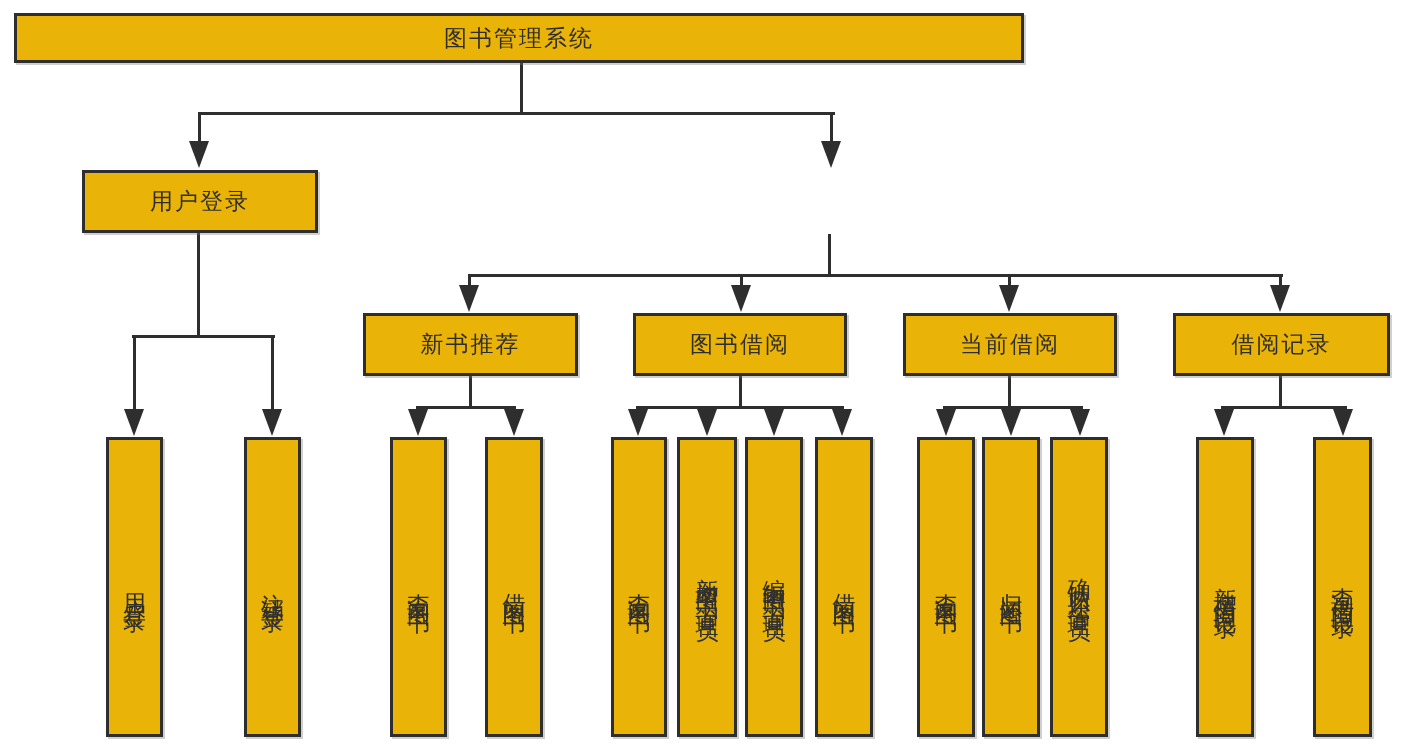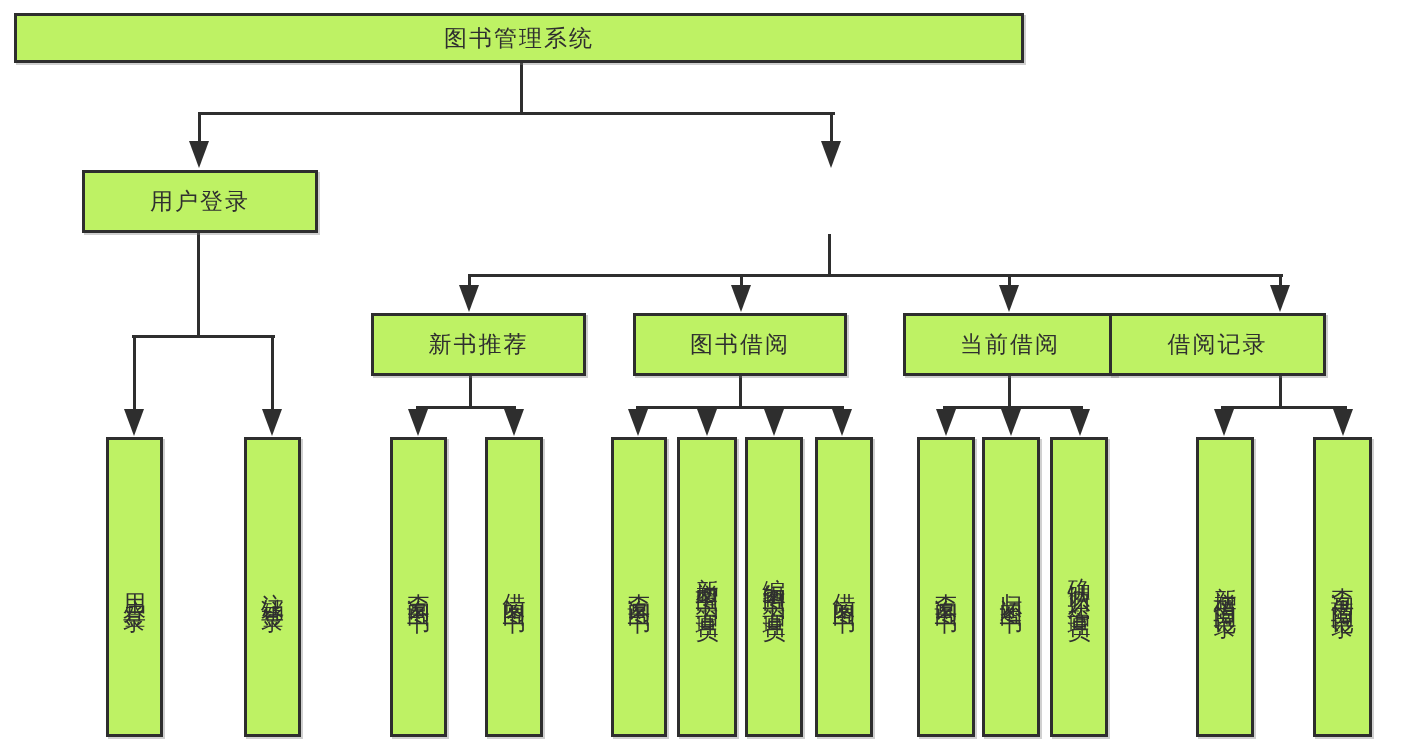--- a/index.html
+++ b/index.html
@@ -7,21 +7,21 @@
     position:relative;
     width:1405px;height:747px;
     background:var(--bg,#fff);
     font-family:"Liberation Sans",sans-serif;
     overflow:hidden;
   }
   .box{
     position:absolute;
     box-sizing:border-box;
     border:3px solid var(--line,#2e2e2e);
-    background:#bef264;
+    background:#eab308;
     box-shadow:2px 2px 0 rgba(120,120,120,.35);
     display:flex;align-items:center;justify-content:center;
     color:var(--text,#2f2f2f);
     font-size:23px;
     letter-spacing:2px;
     z-index:2;
     text-align:center;
   }
   .leaf{
     writing-mode:vertical-rl;
@@ -53,30 +53,30 @@
 <div class="stage">
 
   <div class="box" style="left:14px;top:13px;width:1010px;height:50px;">
     <span>图书管理系统</span>
   </div>
 
   <div class="box" style="left:82px;top:170px;width:236px;height:63px;">
     <span>用户登录</span>
   </div>
 
-  <div class="box" style="left:363px;top:313px;width:215px;height:63px;margin-left:8px;">
+  <div class="box" style="left:363px;top:313px;width:215px;height:63px;">
     <span>新书推荐</span>
   </div>
   <div class="box" style="left:633px;top:313px;width:214px;height:63px;">
     <span>图书借阅</span>
   </div>
   <div class="box" style="left:903px;top:313px;width:214px;height:63px;">
     <span>当前借阅</span>
   </div>
-  <div class="box" style="left:1109px;top:313px;width:217px;height:63px;">
+  <div class="box" style="left:1173px;top:313px;width:217px;height:63px;">
     <span>借阅记录</span>
   </div>
 
   <div class="box leaf" style="left:106px;top:437px;width:57px;height:300px;">
     <span>用户登录</span>
   </div>
   <div class="box leaf" style="left:244px;top:437px;width:57px;height:300px;">
     <span>注销登录</span>
   </div>
 

